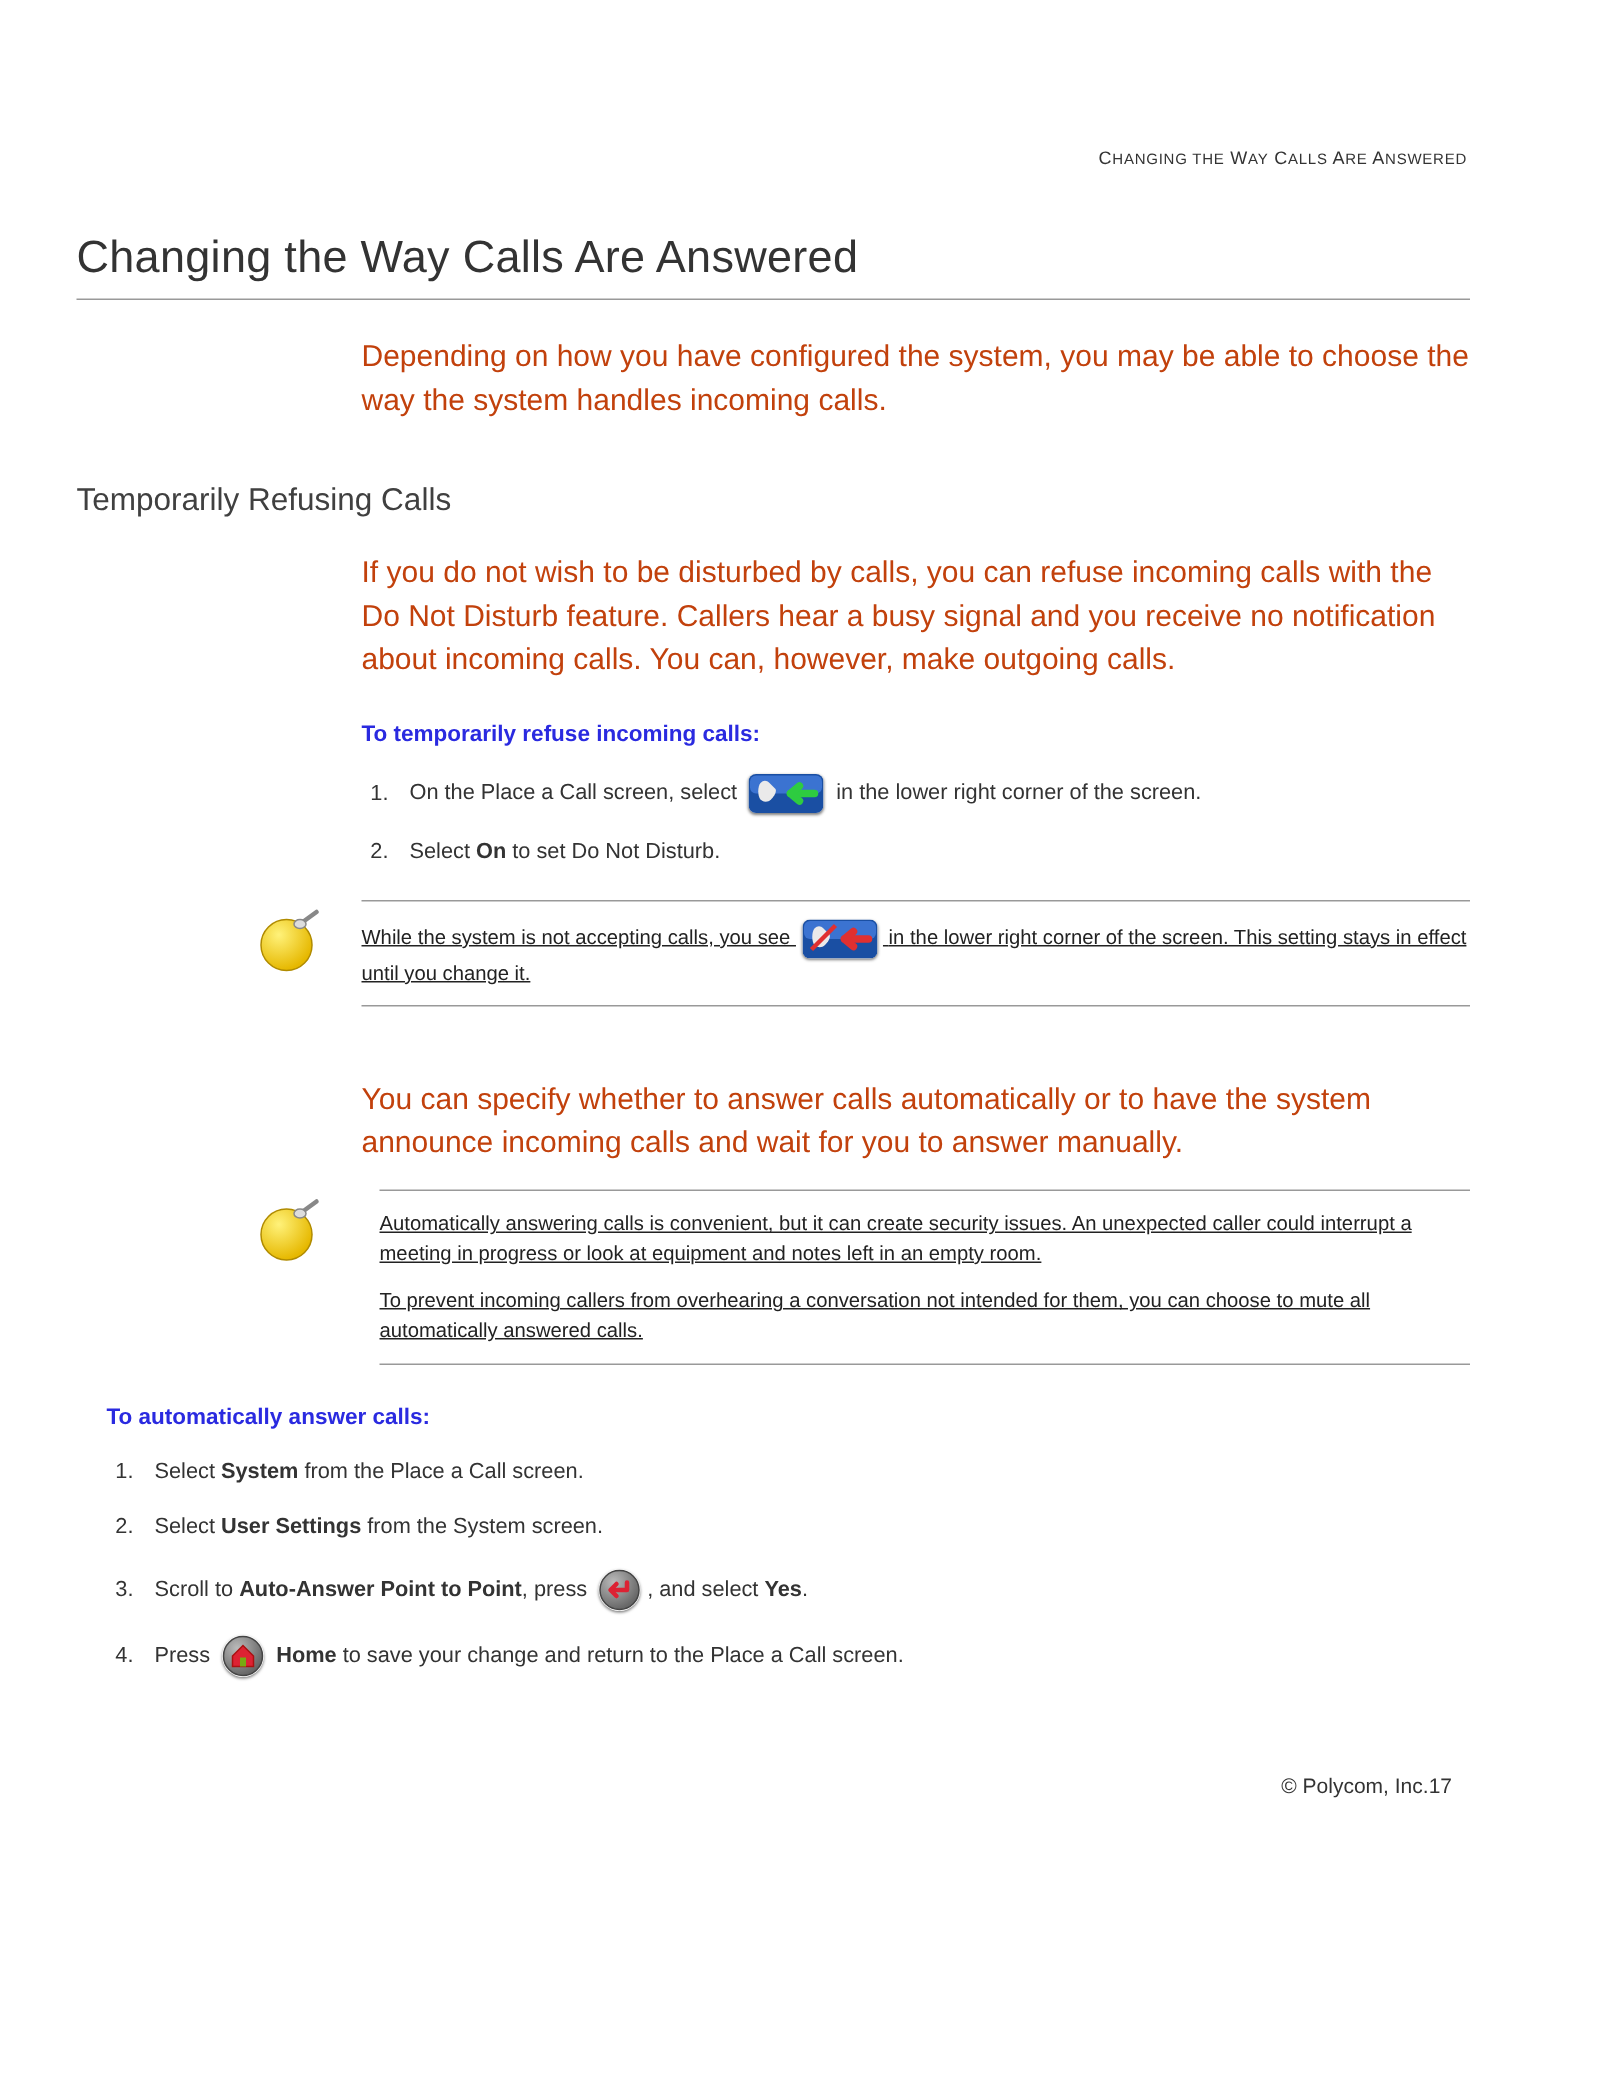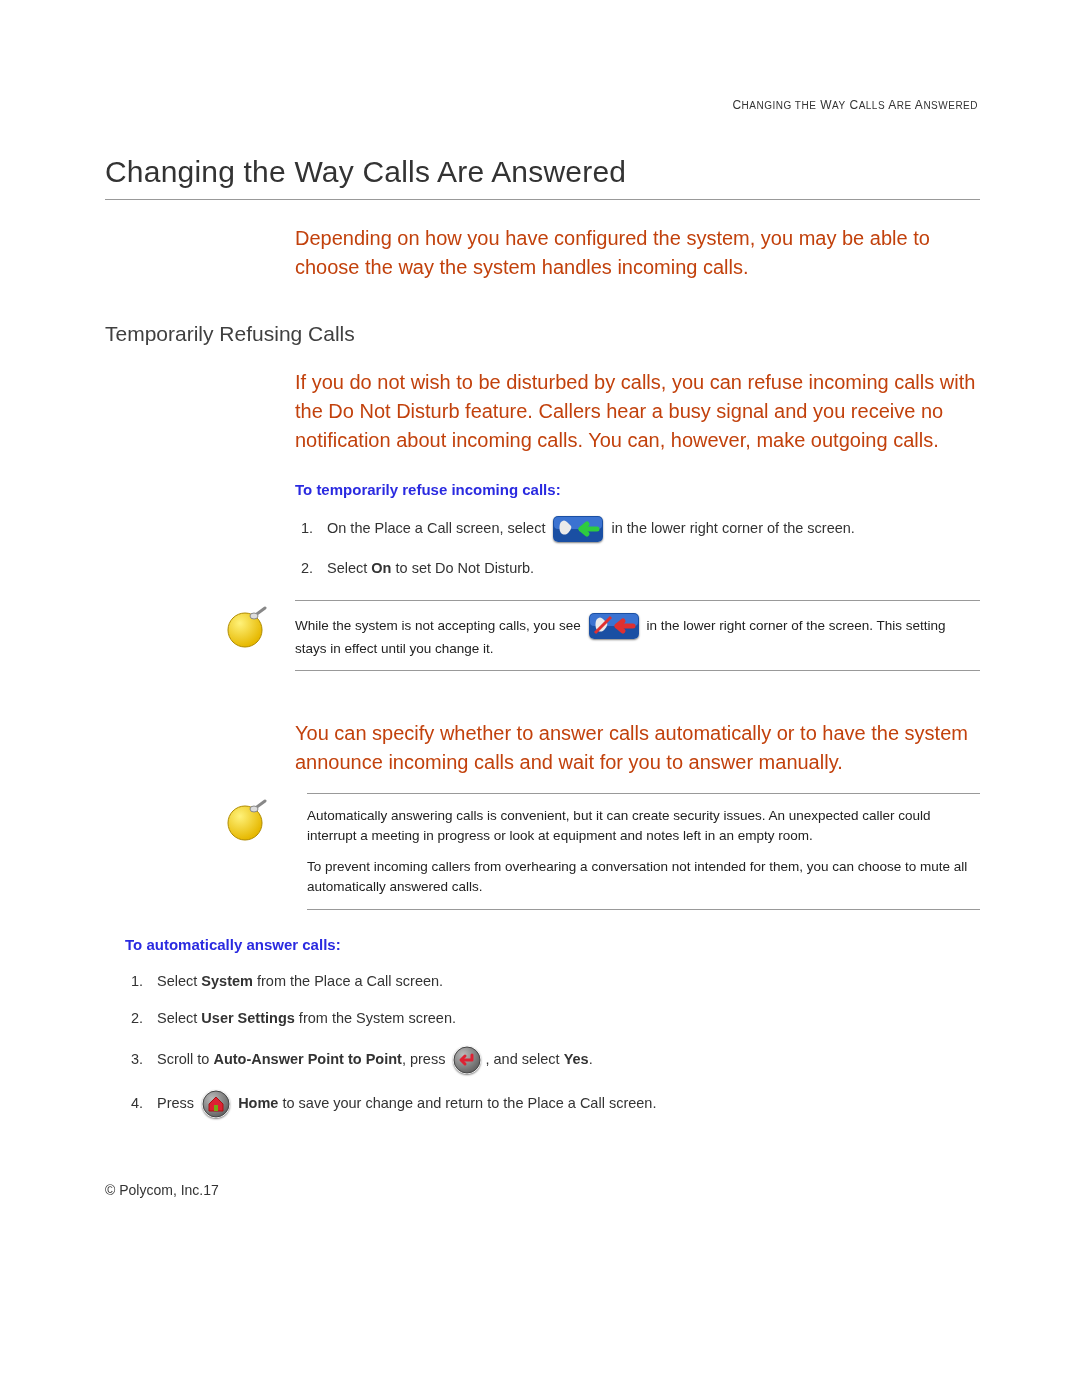--- a/index.html
+++ b/index.html
@@ -7,21 +7,21 @@
     padding: 0;
     background: #ffffff;
     font-family: Verdana, Geneva, sans-serif;
     color: #333;
   }
   .page {
     width: 1080px;
     height: 1306px;
     position: relative;
     box-sizing: border-box;
-    padding: 90px 100px 0 105px;
+    padding: 90px 100px 0 51px;
   }
   .running-header {
     position: absolute;
     top: 98px;
     right: 102px;
     font-size: 12px;
     color: #333;
     letter-spacing: 0.3px;
   }
   h1.title {
@@ -90,20 +90,21 @@
     flex: 1;
     border-top: 1px solid #999;
     border-bottom: 1px solid #999;
     padding: 12px 0 12px 0;
     font-size: 13.5px;
     line-height: 1.45;
     color: #222;
   }
   .note-content p {
     margin: 0 0 12px 0;
+    text-decoration: underline;
   }
   .note-content p:last-child {
     margin-bottom: 0;
   }
   .inline-icon {
     display: inline-block;
     vertical-align: middle;
     margin: 0 4px;
   }
   .inline-icon.phone-btn {
@@ -115,25 +116,25 @@
   .inline-icon.round-btn {
     width: 28px;
     height: 28px;
     border-radius: 50%;
     box-shadow: 0 1px 2px rgba(0,0,0,0.5);
   }
   .footer {
     position: absolute;
     bottom: 108px;
     left: 105px;
-    right: 100px;
+    right: 112px;
     font-size: 14px;
     color: #333;
     display: flex;
-    justify-content: flex-start;
+    justify-content: flex-end;
   }
 </style>
 </head>
 <body>
 
 <div class="page">
 
   <div class="running-header">
     <span style="font-variant: small-caps; letter-spacing:0.5px;">C<span style="font-size:10px;">HANGING THE</span> W<span style="font-size:10px;">AY</span> C<span style="font-size:10px;">ALLS</span> A<span style="font-size:10px;">RE</span> A<span style="font-size:10px;">NSWERED</span></span>
   </div>

